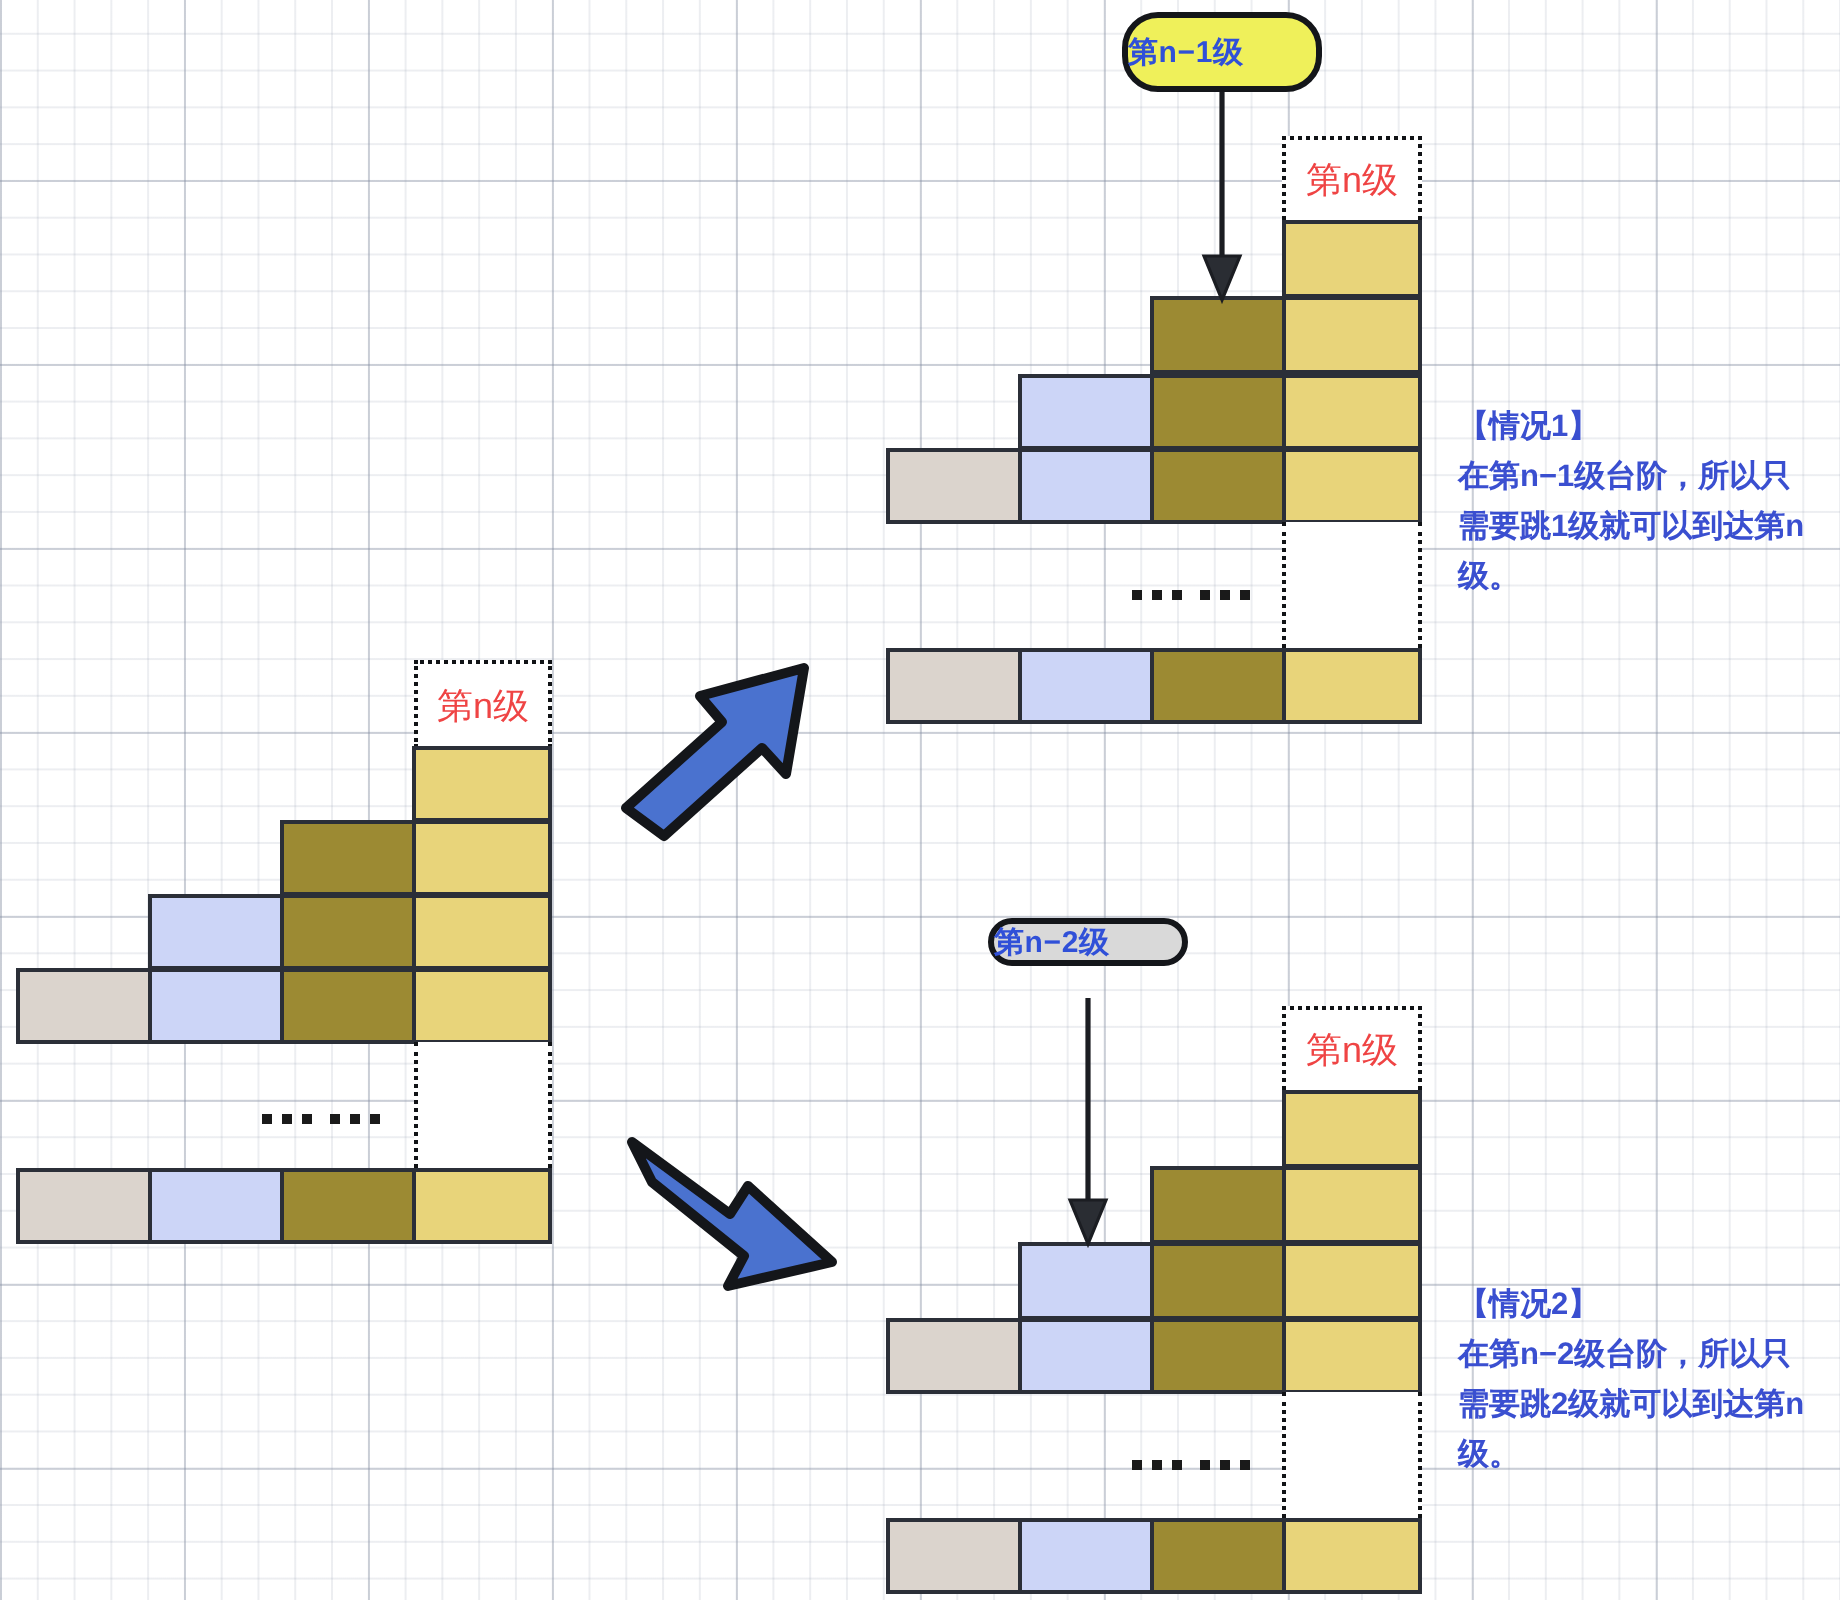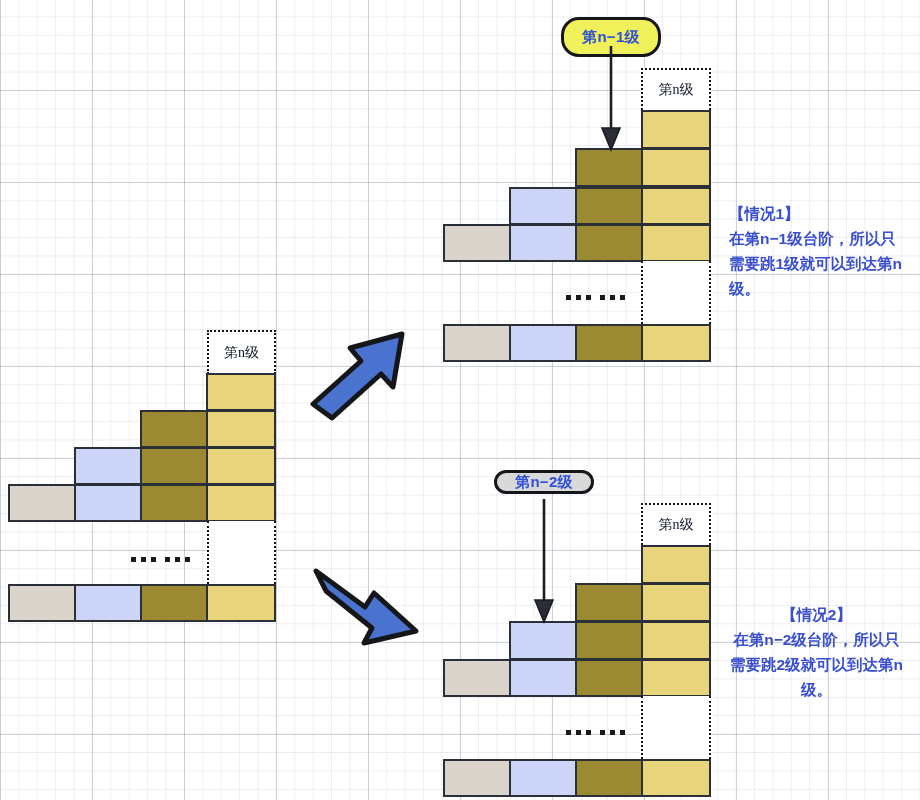--- a/index.html
+++ b/index.html
@@ -35,42 +35,41 @@
     border-right:2.5px dotted #111316;
     border-top:2.5px dotted #111316;
     background:#ffffff;
   }
   .dotbox.nobottom{border-bottom:none;}
   .dotbox.open{border-top:none;background:#ffffff;}
   .dotbox-label{
     position:absolute;left:0;right:0;top:50%;
     transform:translateY(-50%);
     text-align:center;
-    font-size:14px;color:#0f172a;
-    font-family:Liberation Serif, serif;
+    font-size:18px;color:#ef4444;
+    font-family:Liberation Sans, sans-serif;
     white-space:nowrap;
   }
   .ellipsis{
     position:absolute;
     display:flex;align-items:center;gap:9px;
     font-size:0;
   }
   .ellipsis .grp{display:flex;gap:5px;}
   .ellipsis .dt{width:5px;height:5px;background:#1a1a1a;display:block;}
   .roundlbl{
     position:absolute;
     box-sizing:border-box;
     border:3px solid #14161a;
     border-radius:18px;
-    display:flex;align-items:center;justify-content:center;
+    display:flex;align-items:center;
     font-size:15px;font-weight:bold;
     color:#3050d8;
     white-space:nowrap;
     letter-spacing:0.3px;
-    margin-top:11px;
   }
   .lbl-yellow{background:#eff05a;}
   .lbl-gray{background:#d9d9d9;}
   .note{
     position:absolute;
     color:#3a4fd0;
     font-size:15.5px;
     line-height:25px;
     font-weight:bold;
     width:175px;
@@ -205,21 +204,21 @@
           <i class="dt"></i>
           <i class="dt"></i>
         </span>
     </div>
 
     <div class="cell c-gray" style="left:443px;top:759px;width:68px;height:38px;"></div>
     <div class="cell c-blue" style="left:509px;top:759px;width:68px;height:38px;"></div>
     <div class="cell c-olive" style="left:575px;top:759px;width:68px;height:38px;"></div>
     <div class="cell c-yellow" style="left:641px;top:759px;width:70px;height:38px;"></div>
 
-    <div class="note" style="left:729px;top:586px;text-align:center;">
+    <div class="note" style="left:729px;top:624px;">
       <span class="hd">【情况2】</span>
       <span class="bd">在第n−2级台阶，所以只需要跳2级就可以到达第n级。</span>
     </div>
   </div>
 
   <svg class="ovl" viewBox="0 0 920 800">
 
     <g>
       <line x1="611" y1="46" x2="611" y2="134" stroke="#1b1d22" stroke-width="2.6"></line>
       <polygon points="611,150 602,128 620,128" fill="#2a2d33" stroke="#1b1d22" stroke-width="1.6"></polygon>

